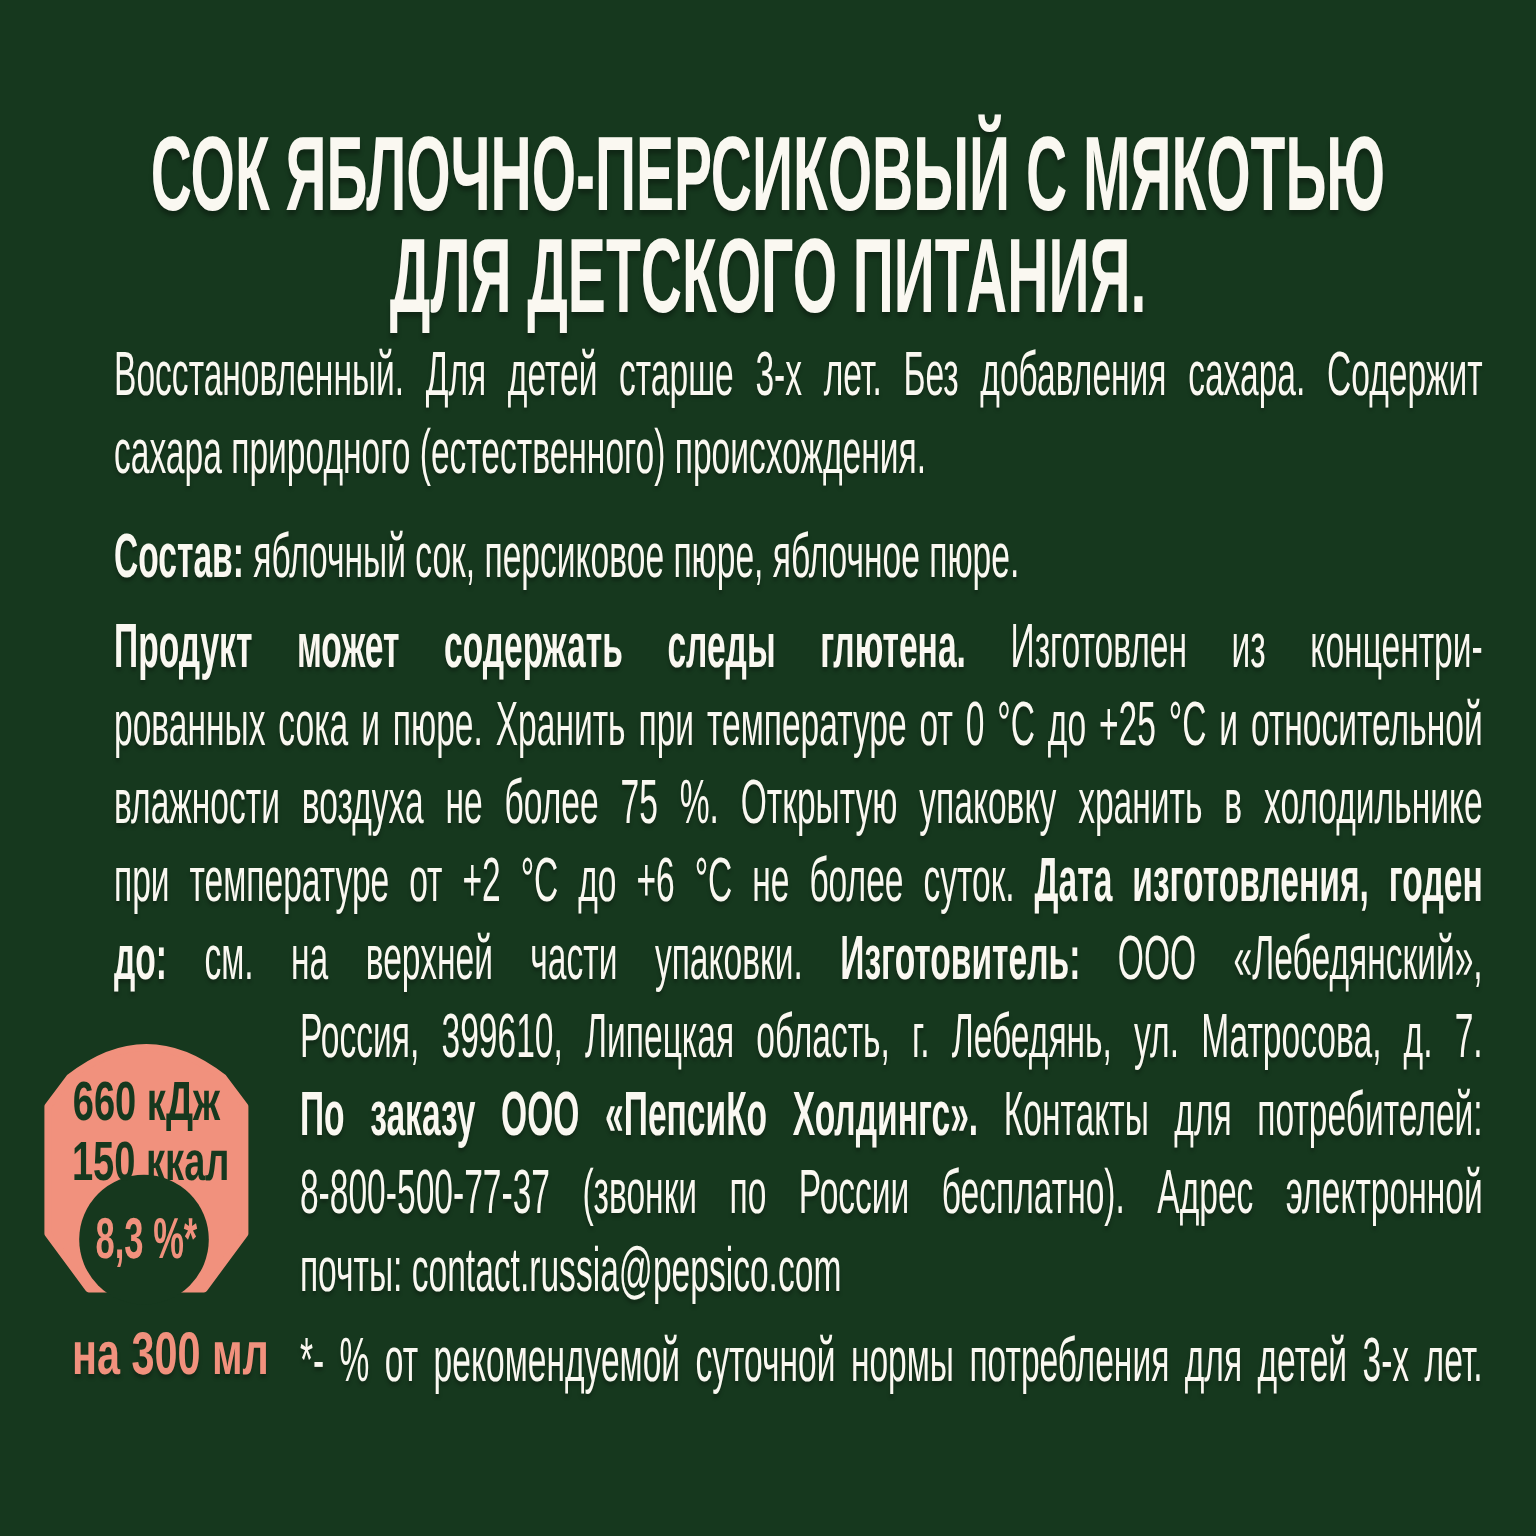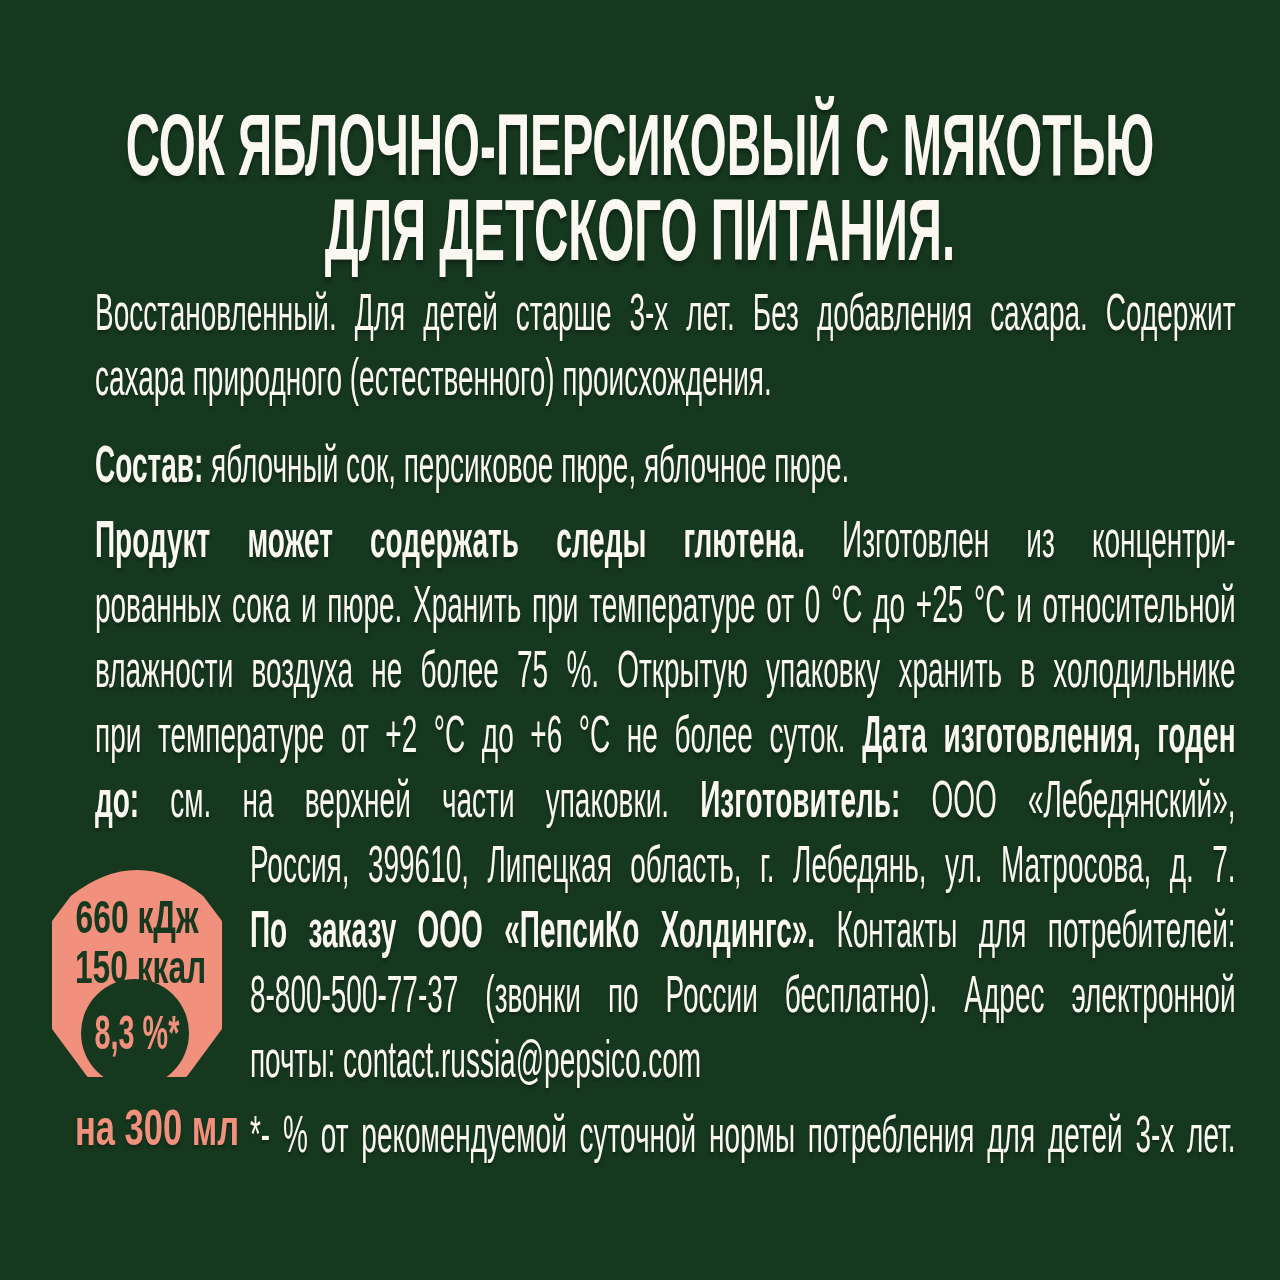--- a/index.html
+++ b/index.html
@@ -30,21 +30,21 @@
   }
   .ln{height:65px;overflow:visible;white-space:nowrap;}
   .ln.wrapok{white-space:normal;}
   .just{text-align:justify;text-align-last:justify;white-space:normal;}
   .ind{margin-left:288px;}
   .gap-a{margin-top:22px;}
   .gap-b{margin-top:10px;}
   b{font-weight:700;}
   
   .badge{
-    position:absolute;left:47px;top:868px;width:180px;height:300px;
+    position:absolute;left:32px;top:868px;width:180px;height:300px;
   }
   .badge svg{position:absolute;left:0;top:0;overflow:visible;}
   .badge .btxt{
     position:absolute;left:0;width:100%;text-align:center;
     font-weight:700;white-space:nowrap;
   }
   .kj   {top:26px; font-size:46px;line-height:46px;color:#16381E;transform:scaleX(0.69);}
   .kcal {top:76px; font-size:46px;line-height:46px;color:#16381E;transform:scaleX(0.69);}
   .pct  {top:140px;font-size:48px;line-height:50px;color:#F1917D;transform:scaleX(0.60);}
   .serving{top:234px;font-size:50px;line-height:52px;color:#F1917D;transform:scaleX(0.69);

